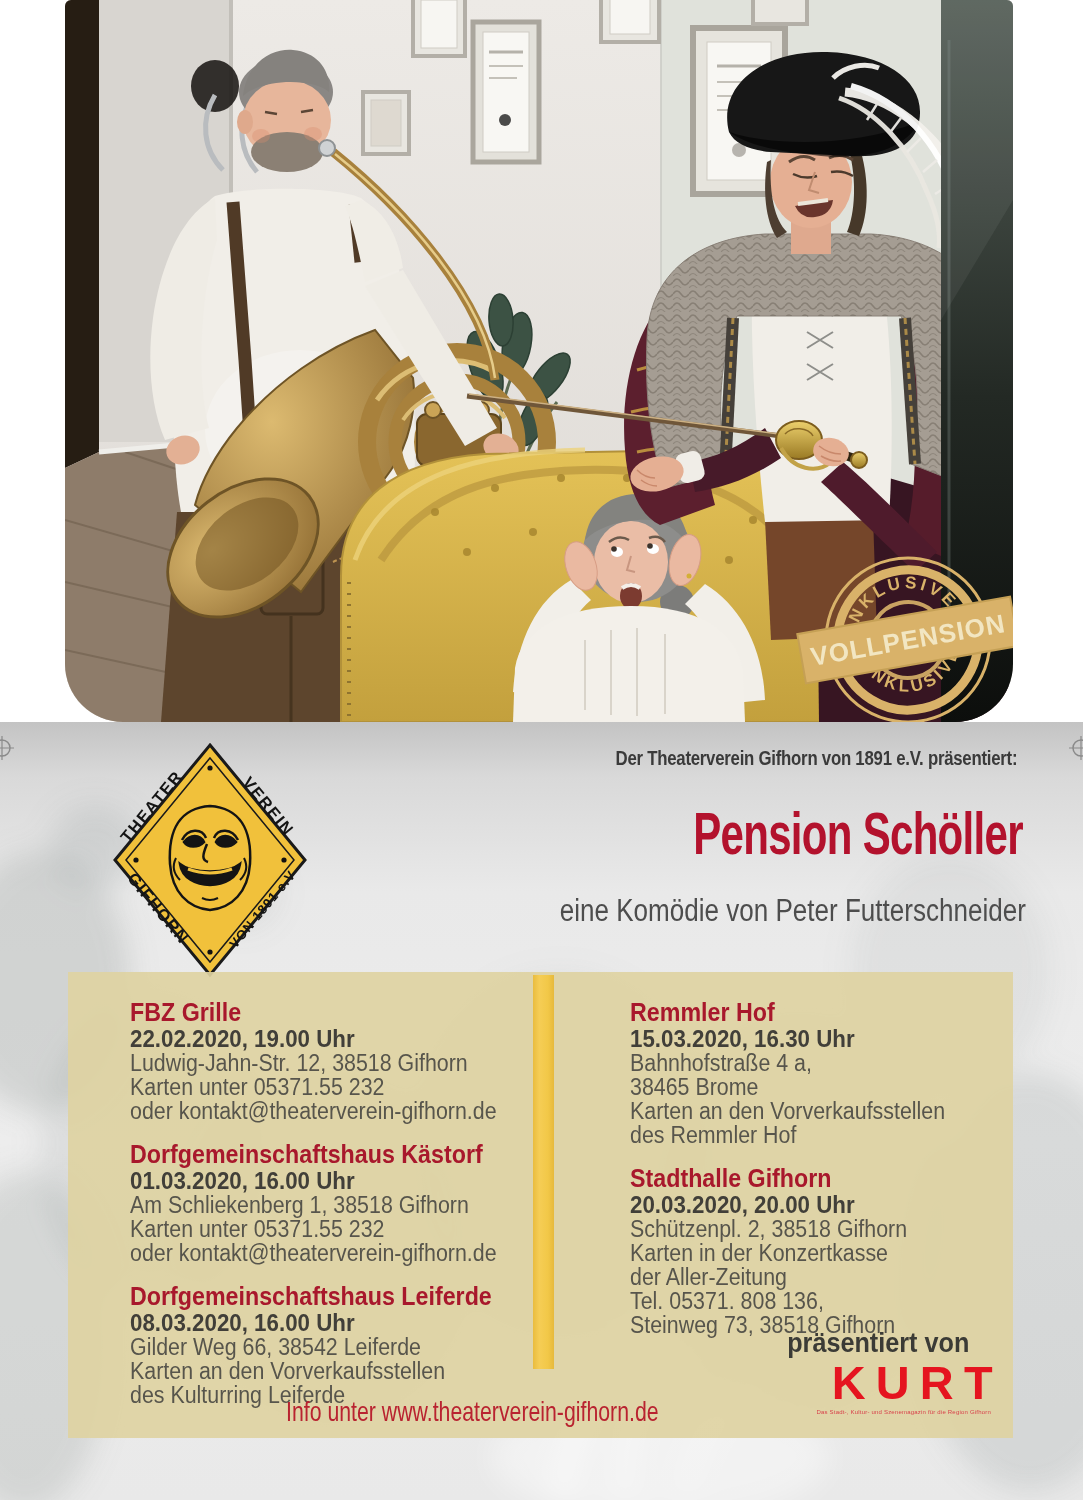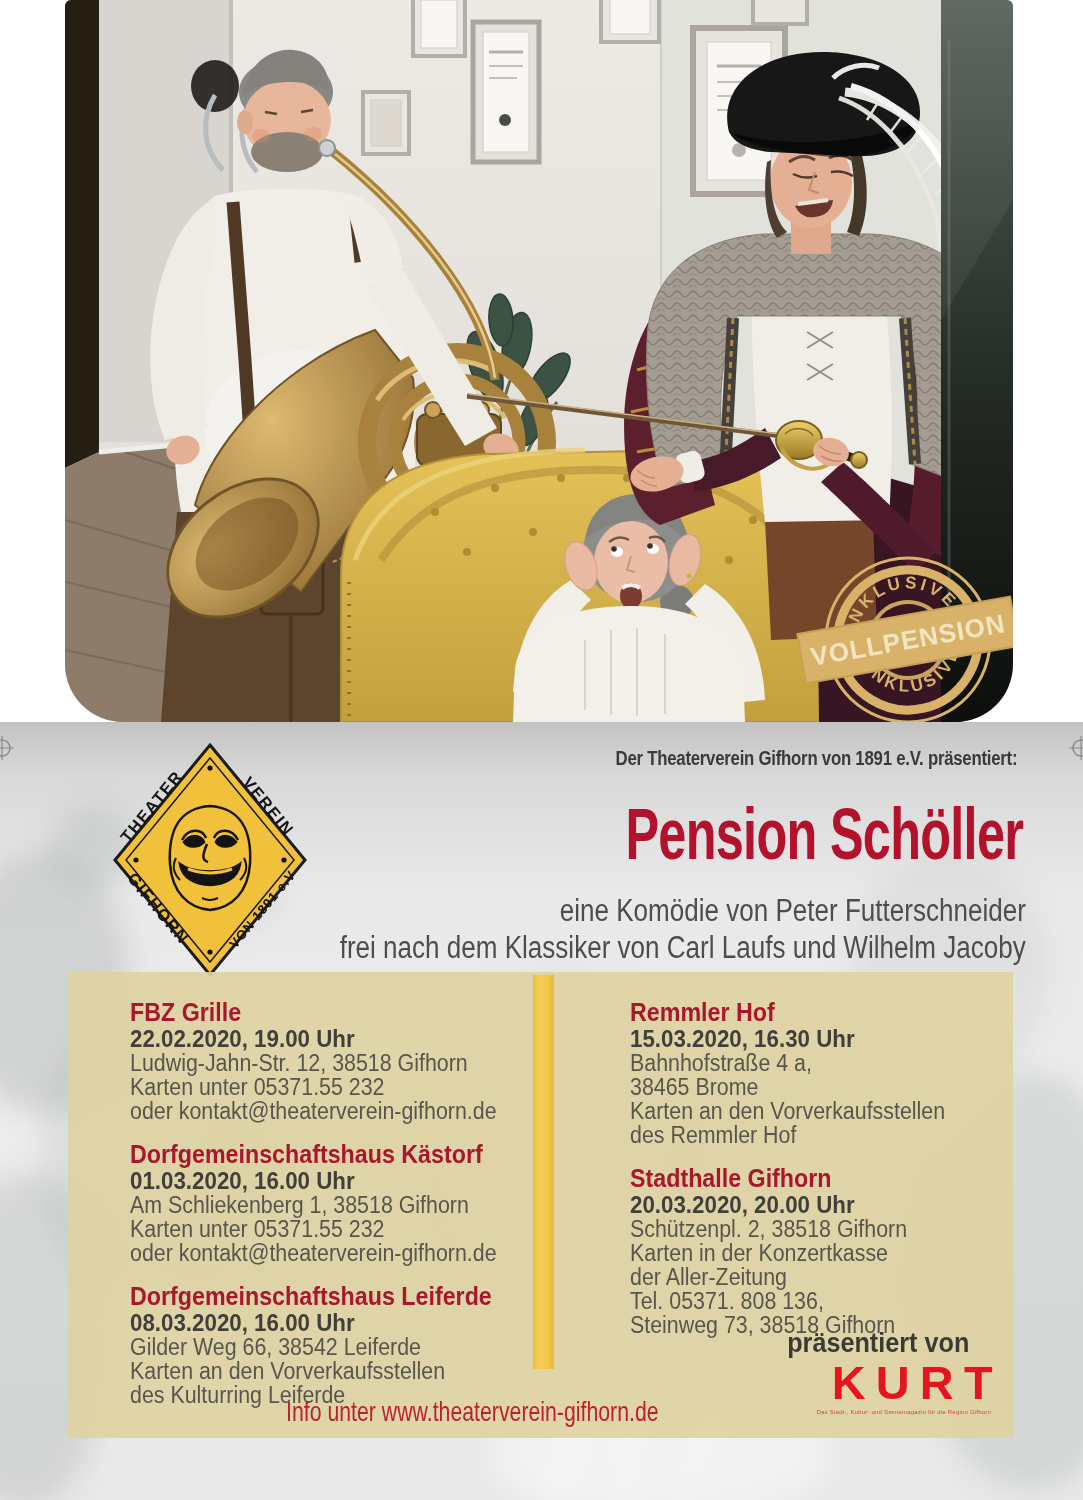--- a/index.html
+++ b/index.html
@@ -13,21 +13,21 @@
 
   
   .lower{position:absolute;left:0;top:722px;width:1083px;height:778px;
          background:linear-gradient(180deg,#c3c3c3 0px,#d9d9d9 55px,#e9e9e9 170px,#ededed 420px,#e9e9e9 100%);}
   .lower svg{display:block}
 
   
   .kicker{position:absolute;top:747px;right:66px;font-size:20px;font-weight:bold;color:#3a3a3a;
           white-space:nowrap;}
   .kicker span{display:inline-block;transform:scaleX(.84);transform-origin:right center;letter-spacing:-.3px;}
-  .title{position:absolute;top:782px;right:60px;font-size:72px;font-weight:bold;color:#b3122d;
+  .title{position:absolute;top:782px;right:60px;font-size:60px;font-weight:bold;color:#b3122d;
          white-space:nowrap;line-height:104px;}
   .title span{display:inline-block;transform:scaleX(.70);transform-origin:right center;letter-spacing:-1px;}
   .subtitle1{position:absolute;top:893px;right:57px;text-decoration:underline;}
   .subtitle2{position:absolute;top:930px;right:57px;}
   .subtitle1,.subtitle2{font-size:31px;color:#4d4d4d;white-space:nowrap;}
   .subtitle1 span,.subtitle2 span{display:inline-block;transform:scaleX(.84);transform-origin:right center;}
 
   
   .box{position:absolute;left:68px;top:972px;width:945px;height:466px;
        background:rgba(222,211,162,.92);}
@@ -395,21 +395,20 @@
       <path d="M-22,11 C-8,16 8,16 22,11" stroke="#f1c13b" stroke-width="3"></path>
       <path d="M-34,0 C-38,8 -36,16 -30,22" stroke-width="2"></path>
       <path d="M34,0 C38,8 36,16 30,22" stroke-width="2"></path>
       <path d="M-8,40 Q0,44 8,40" stroke-width="2"></path>
     </g>
   </svg>
 
   <div class="kicker"><span>Der Theaterverein Gifhorn von 1891 e.V. präsentiert:</span></div>
   <div class="title"><span>Pension Schöller</span></div>
   <div class="subtitle1"><span>eine Komödie von Peter Futterschneider</span></div>
-  <div class="subtitle2"><span>frei nach dem Klassiker von Carl Laufs und Wilhelm Jacoby</span></div>
 
   <div class="box"></div>
   <div class="stripe"></div>
 
   <div class="col col-left">
     <div class="event">
       <div class="ev-name">FBZ Grille</div>
       <div class="ev-date">22.02.2020, 19.00 Uhr</div>
       <div class="ev-line">Ludwig-Jahn-Str. 12, 38518 Gifhorn</div>
       <div class="ev-line">Karten unter 05371.55 232</div>

